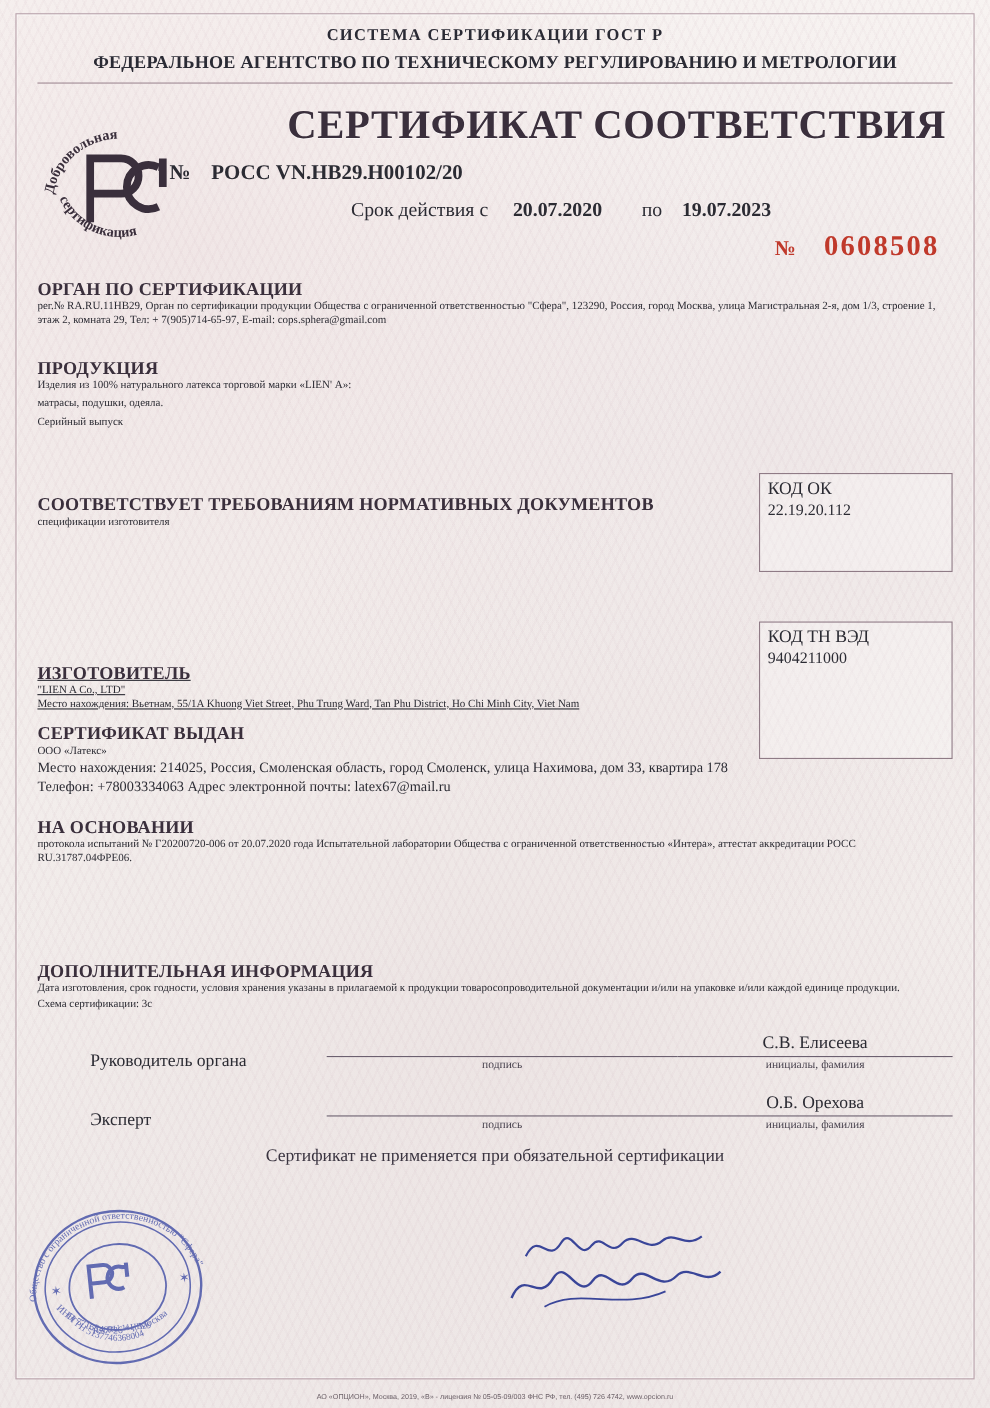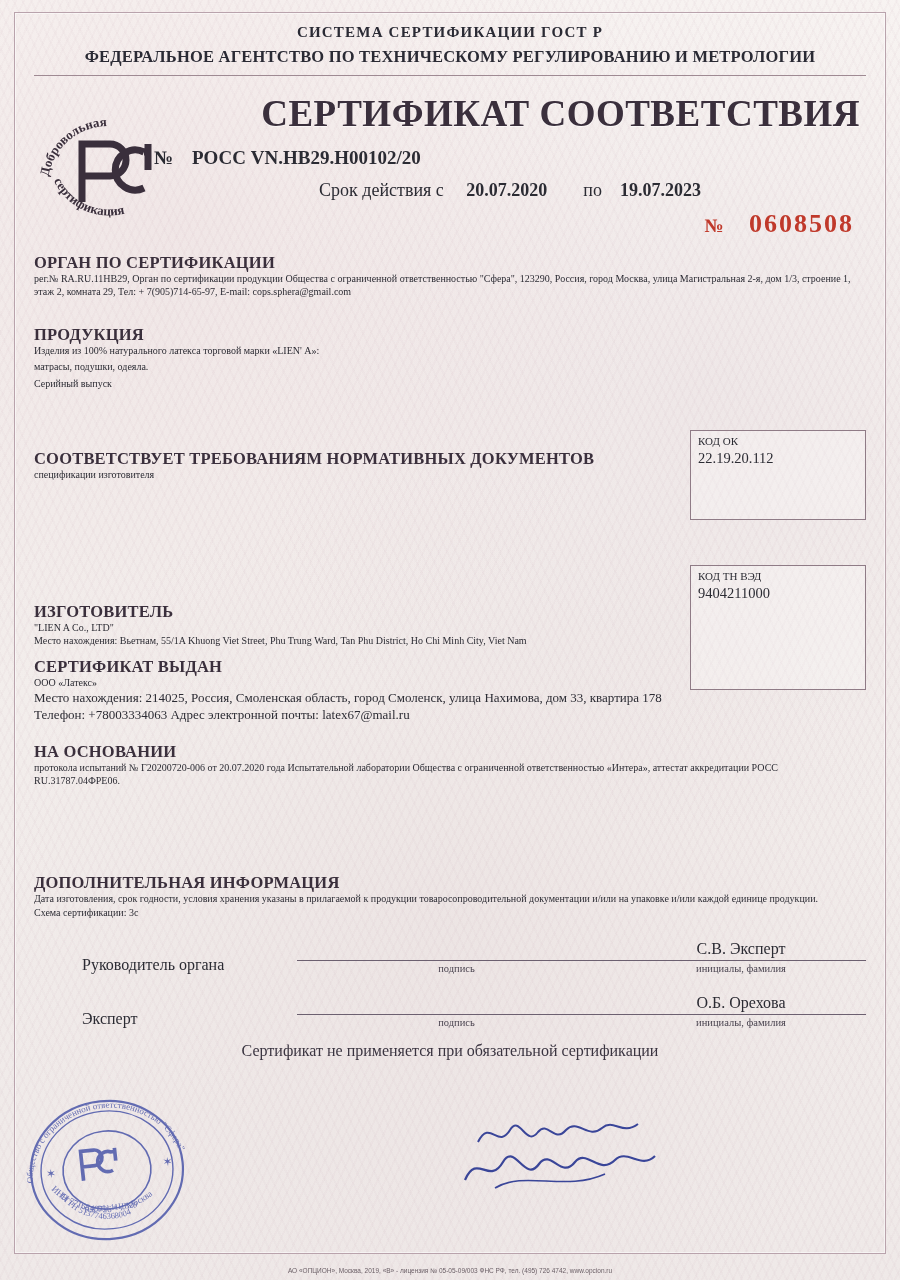--- a/index.html
+++ b/index.html
@@ -107,21 +107,21 @@
     width:150px;height:120px;
   }
   .codebox{
     position:absolute;
     border:1px solid #8f7b86;
     background:rgba(255,255,255,.25);
     font-size:14.5px;
     padding:4px 7px;
     line-height:1.25;
   }
-  .codebox .lbl{font-size:11px;}
+  .codebox .lbl{font-size:16px;}
   .sign-area{position:relative;margin-top:16px;}
   .sign-row{
     display:flex;align-items:flex-end;
     margin-top:18px;
     font-size:16px;
   }
   .sign-role{width:215px;padding-left:48px;}
   .sign-mid{flex:1;text-align:center;}
   .sign-mid .line{border-bottom:1px solid #6c6070;height:22px;}
   .sign-mid .cap{font-size:10.5px;color:#4a4450;margin-top:2px;}
@@ -205,21 +205,21 @@
         <div style="margin-top:4px;">матрасы, подушки, одеяла.</div>
         <div style="margin-top:4px;">Серийный выпуск</div>
       </div>
     </div>
 
     <div class="block" style="margin-top:58px;font-family:Liberation Serif, serif;">
       <div class="sect">СООТВЕТСТВУЕТ ТРЕБОВАНИЯМ НОРМАТИВНЫХ ДОКУМЕНТОВ</div>
       <div class="body-text">спецификации изготовителя</div>
     </div>
 
-    <div class="block" style="margin-top:120px;">
+    <div class="block" style="margin-top:120px;text-decoration:underline;">
       <div class="sect">ИЗГОТОВИТЕЛЬ</div>
       <div class="body-text">"LIEN A Co., LTD"</div>
       <div class="body-text">Место нахождения: Вьетнам, 55/1A Khuong Viet Street, Phu Trung Ward, Tan Phu District, Ho Chi Minh City, Viet Nam</div>
     </div>
 
     <div class="block" style="margin-top:10px;">
       <div class="sect">СЕРТИФИКАТ ВЫДАН</div>
       <div class="body-text">ООО «Латекс»</div>
       <div class="body-small">Место нахождения: 214025, Россия, Смоленская область, город Смоленск, улица Нахимова, дом 33, квартира 178</div>
       <div class="body-small">Телефон: +78003334063 Адрес электронной почты: latex67@mail.ru</div>
@@ -237,21 +237,21 @@
     </div>
 
     <div class="sign-area">
       <div class="sign-row">
         <div class="sign-role">Руководитель органа</div>
         <div class="sign-mid">
           <div class="line"></div>
           <div class="cap">подпись</div>
         </div>
         <div class="sign-right">
-          <div class="nm">С.В. Эксперт</div>
+          <div class="nm">С.В. Елисеева</div>
           <div class="cap">инициалы, фамилия</div>
         </div>
       </div>
 
       <div class="sign-row">
         <div class="sign-role">Эксперт</div>
         <div class="sign-mid">
           <div class="line"></div>
           <div class="cap">подпись</div>
         </div>

